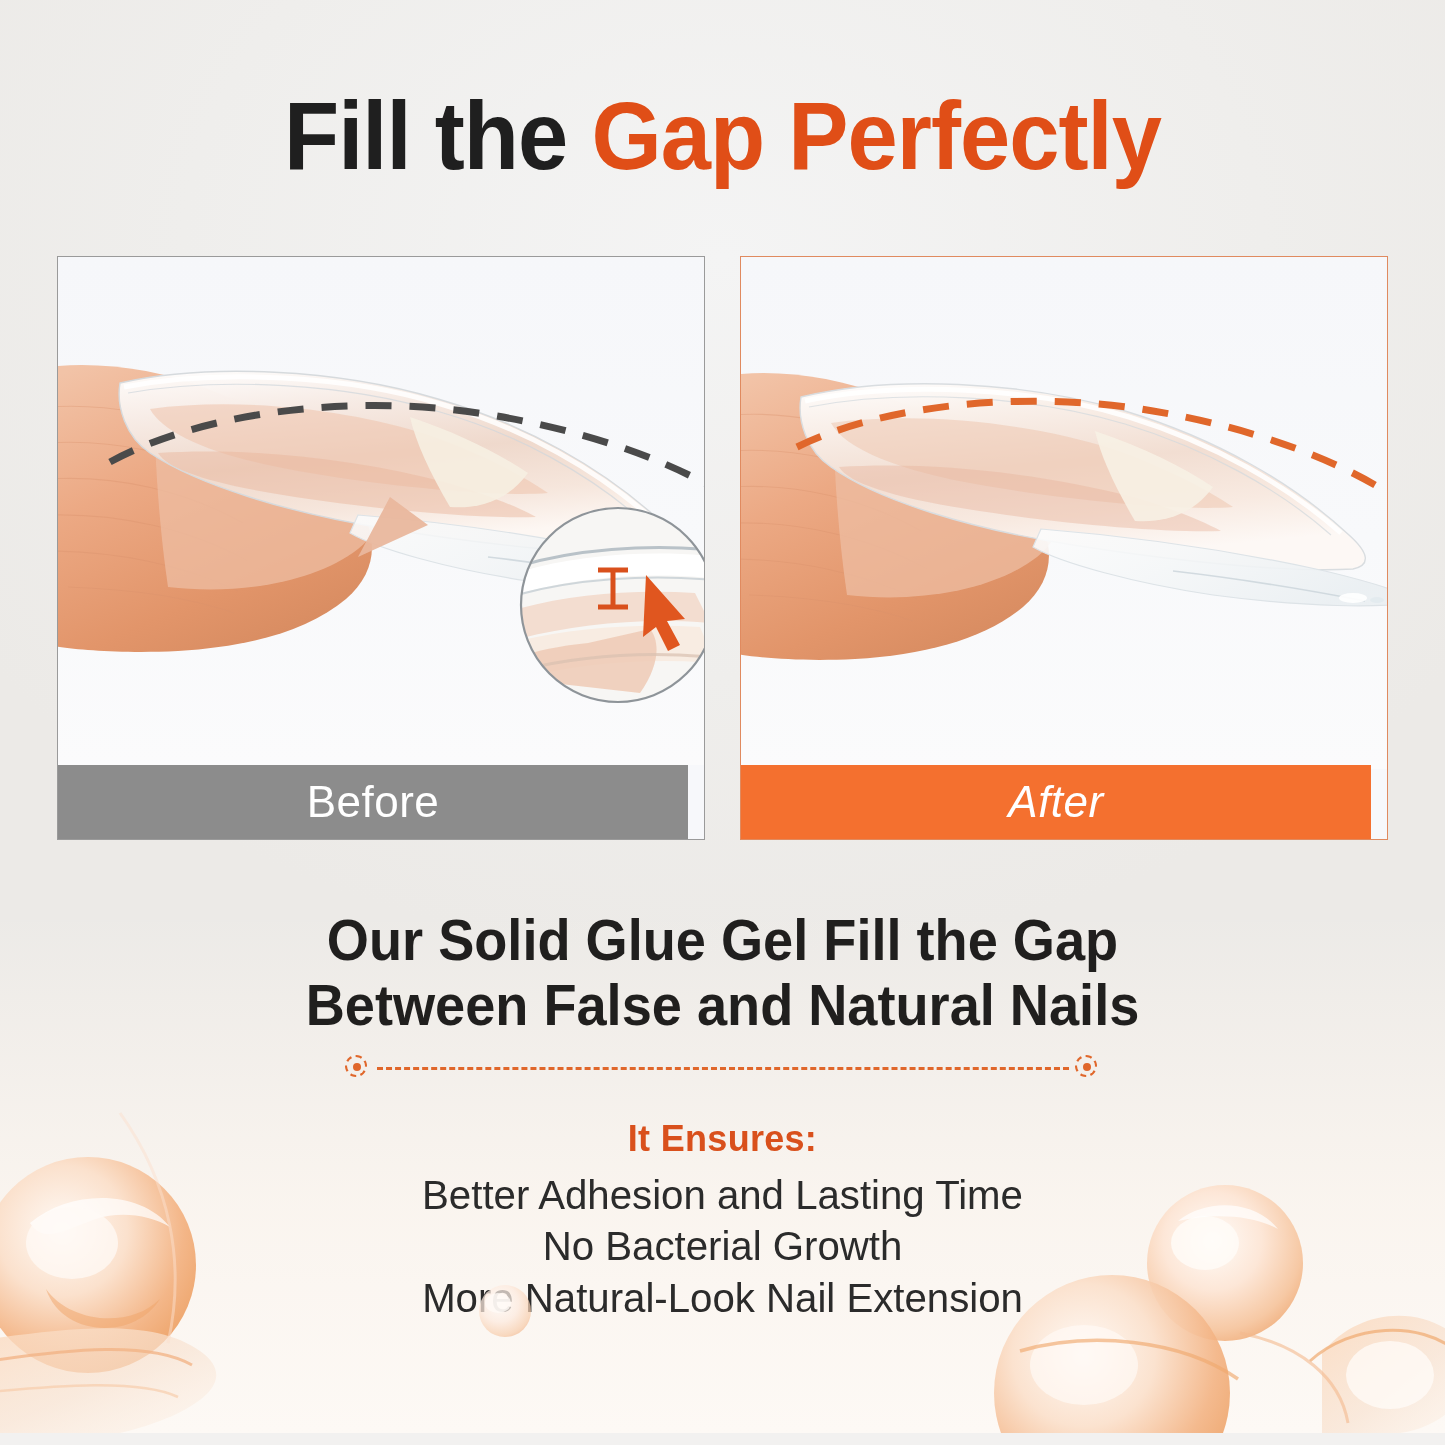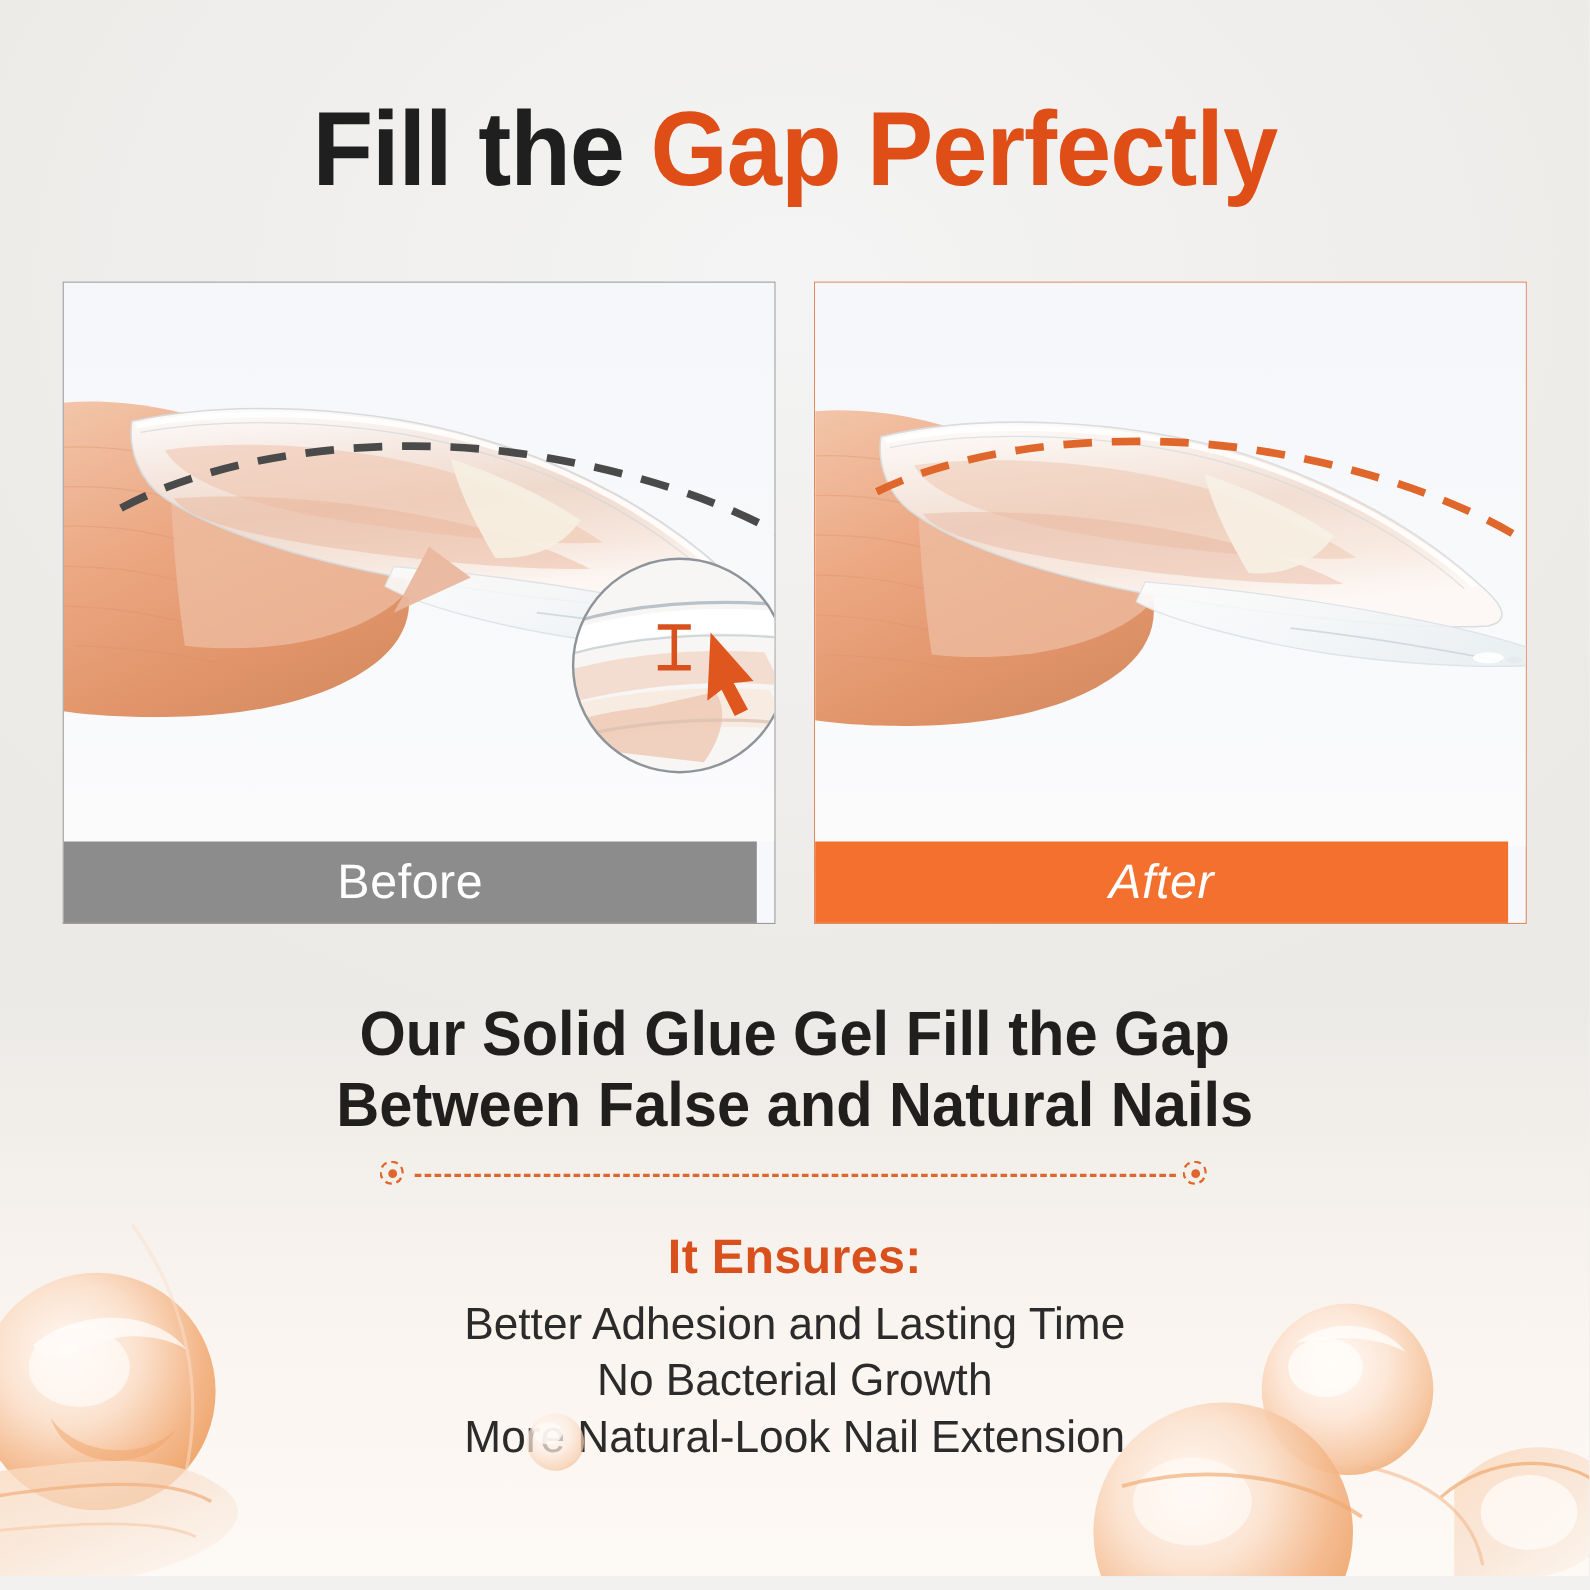--- a/index.html
+++ b/index.html
@@ -155,21 +155,21 @@
 
   
   .ensures {
     position: absolute;
     top: 1118px;
     left: 0;
     width: 100%;
     text-align: center;
   }
   .ensures-title {
-    font-size: 44px;
+    font-size: 36px;
     font-weight: 700;
     color: #d9501c;
     font-family: "Liberation Sans Narrow", "Liberation Sans", sans-serif;
     letter-spacing: 0.3px;
     margin-bottom: 10px;
   }
   .ensures-line {
     font-size: 41px;
     line-height: 1.25;
     color: #2b2b2b;

